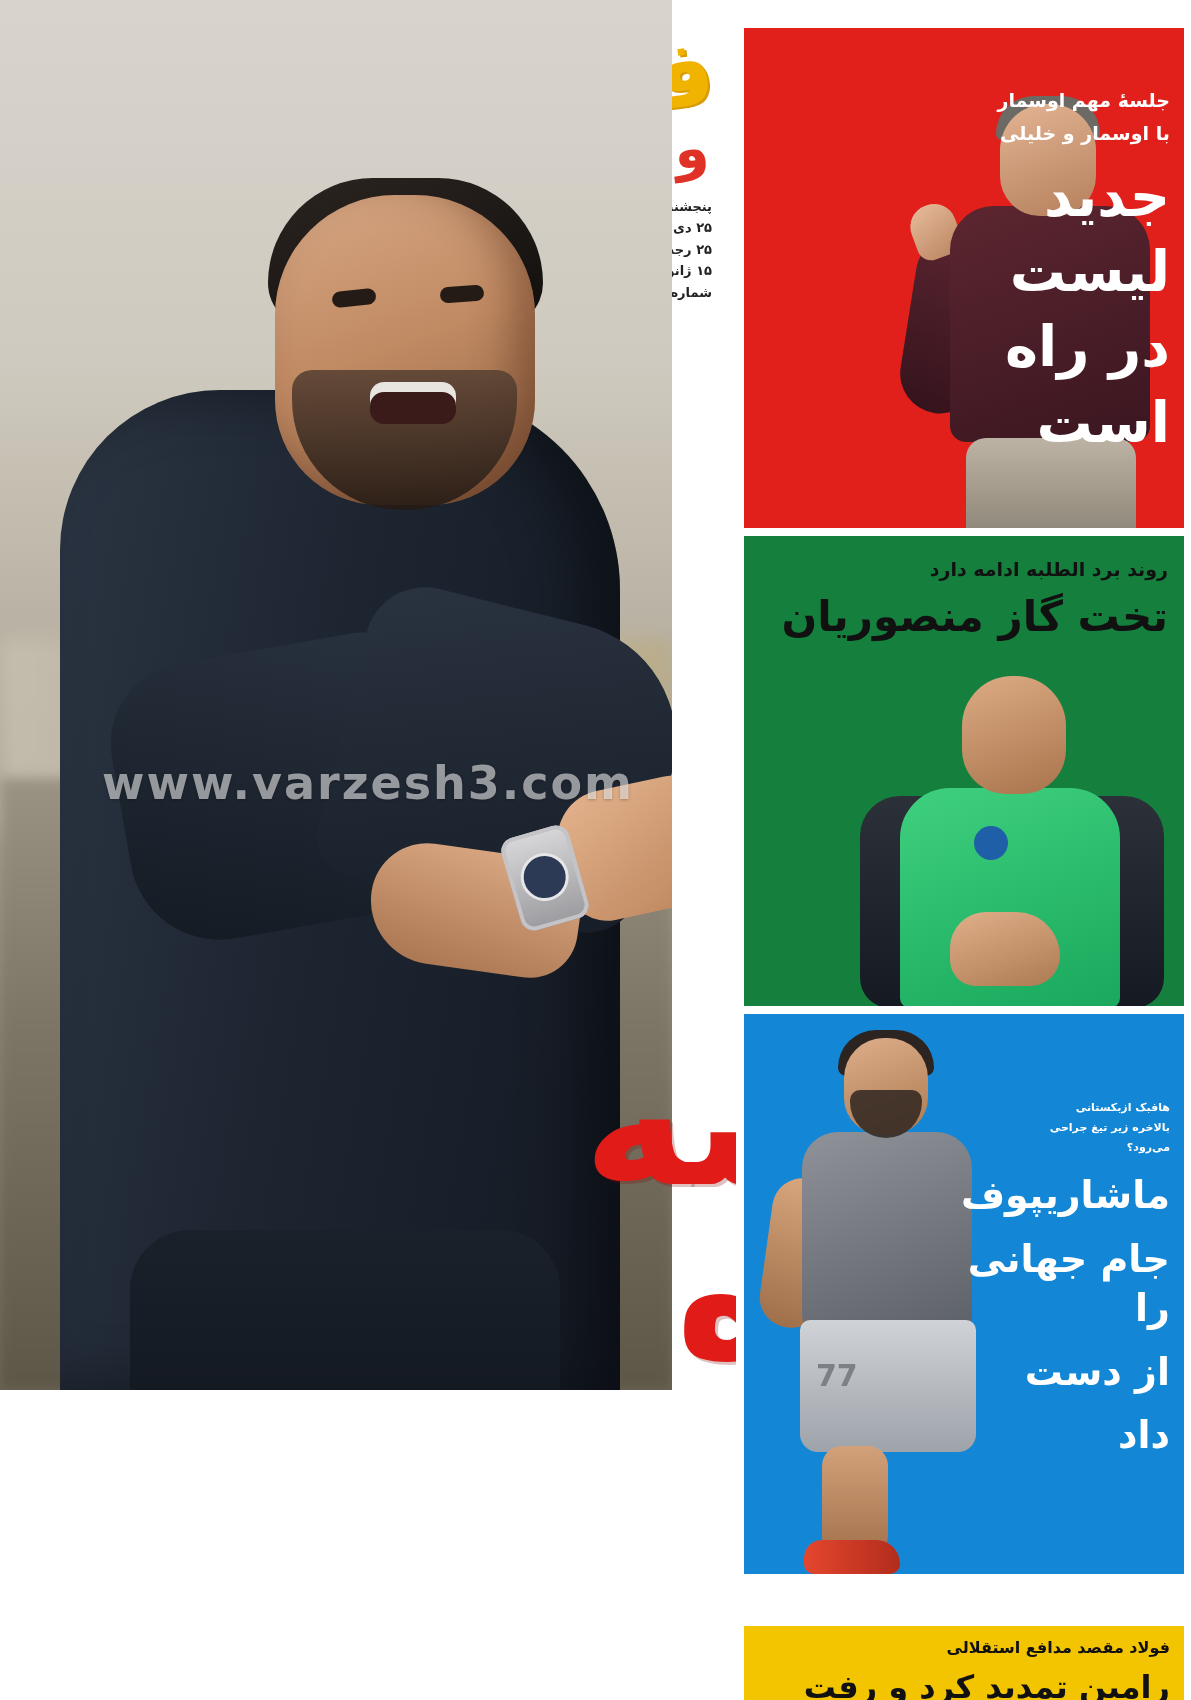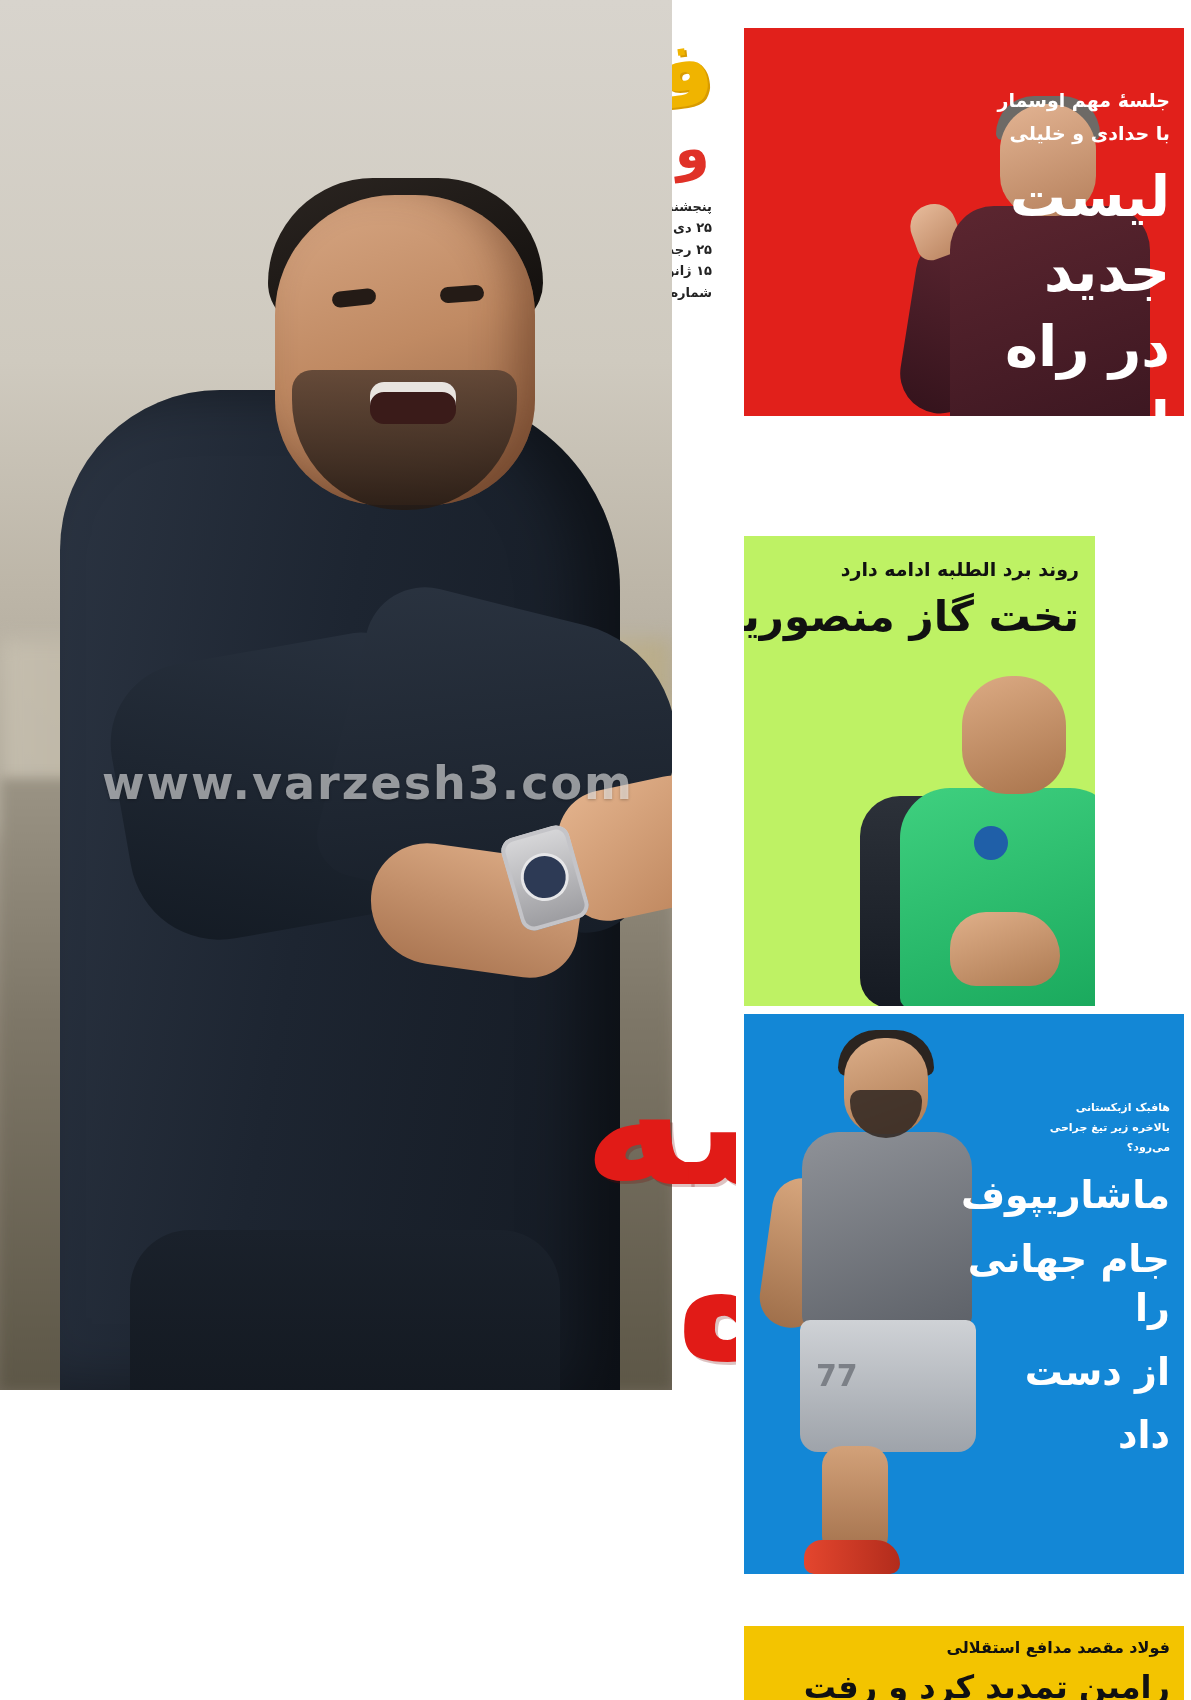--- a/index.html
+++ b/index.html
@@ -149,34 +149,34 @@
     text-align:right;direction:rtl;color:#e11b17;
     font-size:176px;font-weight:bold;line-height:.96;letter-spacing:-4px;
     text-shadow:3px 3px 0 rgba(120,10,8,.25);
   }
   .big-title .l2{display:block;margin-top:4px;}
 
   
   .rail{position:absolute;left:736px;top:0;width:455px;height:1700px;background:#fff;}
 
   
-  .blk-red{position:absolute;left:8px;top:28px;width:440px;height:388px;background:#e1201b;overflow:hidden;}
+  .blk-red{position:absolute;left:8px;top:28px;width:440px;height:500px;background:#e1201b;overflow:hidden;}
   .blk-red .txt{position:absolute;right:14px;top:56px;width:250px;text-align:right;direction:rtl;color:#fff;}
   .blk-red .k{font-size:19px;font-weight:bold;line-height:1.75;}
   .blk-red .h{margin-top:16px;font-size:56px;font-weight:bold;line-height:1.06;letter-spacing:-2px;}
   .man1{position:absolute;left:150px;top:66px;width:300px;height:430px;}
   .m1-head{position:absolute;left:106px;top:10px;width:96px;height:112px;background:linear-gradient(160deg,#e3b493,#b5805c);border-radius:46px 46px 40px 40px;}
   .m1-hair{position:absolute;left:102px;top:2px;width:104px;height:44px;background:#6d6a66;border-radius:50px 50px 8px 8px;}
   .m1-body{position:absolute;left:56px;top:112px;width:200px;height:236px;background:linear-gradient(160deg,#5c2630,#3a1620);border-radius:44px 44px 16px 16px;}
   .m1-arm{position:absolute;left:14px;top:140px;width:80px;height:180px;background:linear-gradient(190deg,#5a2530,#34131c);border-radius:40px;transform:rotate(9deg);}
   .m1-finger{position:absolute;left:18px;top:110px;width:46px;height:54px;background:linear-gradient(160deg,#e7bb9b,#bb8561);border-radius:22px 22px 14px 14px;transform:rotate(-20deg);}
   .m1-legs{position:absolute;left:72px;top:344px;width:170px;height:96px;background:linear-gradient(#bdb3a4,#8e8678);border-radius:20px 20px 0 0;}
 
   
-  .blk-grey{position:absolute;left:8px;top:536px;width:351px;height:470px;background:#bef264;overflow:hidden;}
+  .blk-grey{position:absolute;left:8px;top:536px;width:440px;height:470px;background:#15803d;overflow:hidden;}
   .blk-grey .txt{position:absolute;right:16px;top:22px;width:408px;text-align:right;direction:rtl;color:#111;}
   .blk-grey .k{font-size:19px;font-weight:bold;}
   .blk-grey .h{margin-top:12px;font-size:42px;font-weight:bold;letter-spacing:-1px;}
   .man2{position:absolute;left:110px;top:140px;width:320px;height:330px;}
   .m2-head{position:absolute;left:108px;top:0px;width:104px;height:118px;background:linear-gradient(160deg,#dcab84,#a9744c);border-radius:50px 50px 44px 44px;}
   .m2-body{position:absolute;left:46px;top:112px;width:220px;height:220px;background:linear-gradient(160deg,#3fd07f,#19a85c);border-radius:50px 50px 10px 10px;}
   .m2-jacket-l{position:absolute;left:6px;top:120px;width:88px;height:212px;background:linear-gradient(#2c3139,#151a22);border-radius:40px 10px 6px 30px;}
   .m2-jacket-r{position:absolute;left:218px;top:120px;width:92px;height:212px;background:linear-gradient(#2c3139,#151a22);border-radius:10px 40px 30px 6px;}
   .m2-badge{position:absolute;left:120px;top:150px;width:34px;height:34px;border-radius:50%;background:#1f5fa8;}
   .m2-hand{position:absolute;left:96px;top:236px;width:110px;height:74px;background:linear-gradient(160deg,#e0b08a,#ad7a52);border-radius:36px 44px 30px 26px;}
@@ -275,23 +275,23 @@
       <div class="man1">
         <div class="m1-arm"></div>
         <div class="m1-finger"></div>
         <div class="m1-body"></div>
         <div class="m1-hair"></div>
         <div class="m1-head"></div>
         <div class="m1-legs"></div>
       </div>
       <div class="txt">
         <div class="k">جلسهٔ مهم اوسمار</div>
-        <div class="k">با حدادی و خلیلی</div>
+        <div class="k">با اوسمار و خلیلی</div>
+        <div class="h">جدید</div>
         <div class="h">لیست</div>
-        <div class="h">جدید</div>
         <div class="h">در راه</div>
         <div class="h">است</div>
       </div>
     </div>
 
     <div class="blk-grey">
       <div class="txt">
         <div class="k">روند برد الطلبه ادامه دارد</div>
         <div class="h">تخت گاز منصوریان</div>
       </div>

